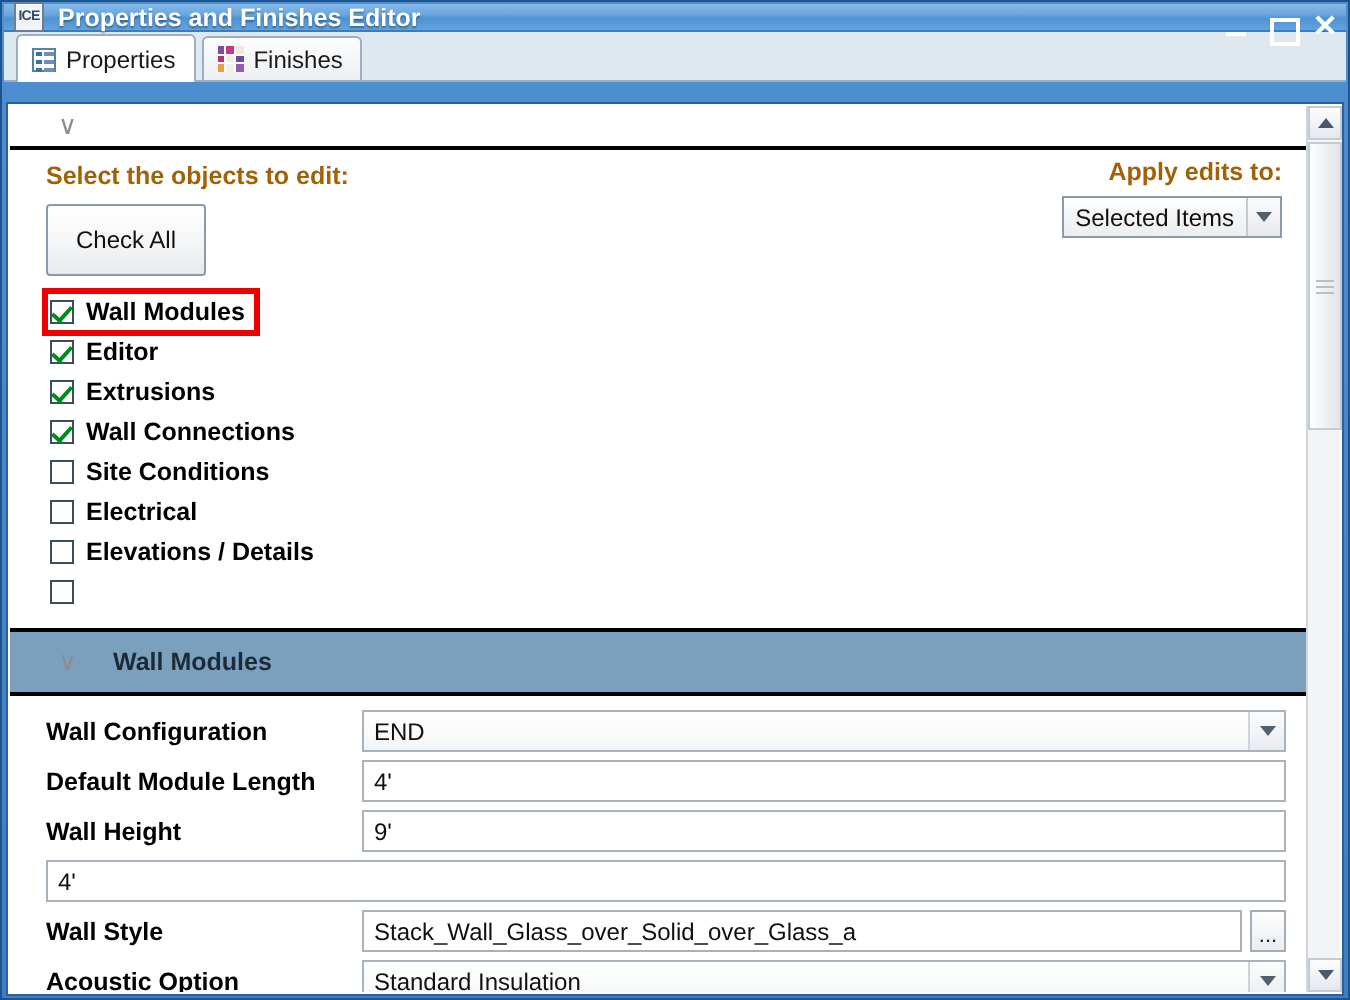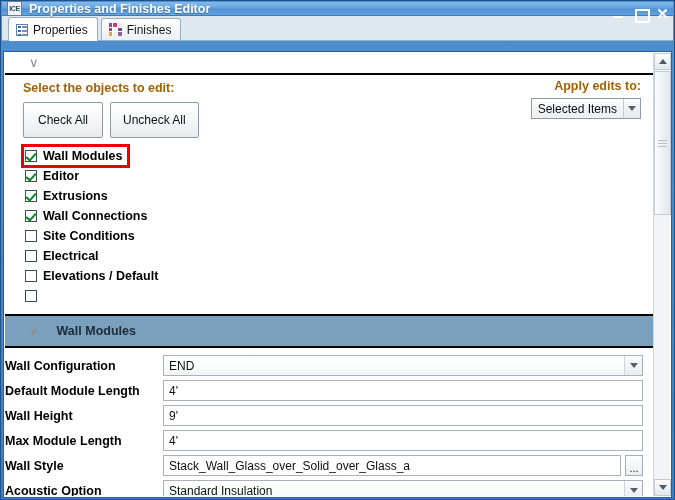--- a/index.html
+++ b/index.html
@@ -301,20 +301,21 @@
     font-weight: bold;
     color: #1d2b38;
   }
 
   
   #form { padding-top: 5px; }
   .frow {
     display: flex;
     align-items: center;
     height: 25px;
+    padding-left: 18px;
     padding-right: 10px;
   }
   .fname {
     width: 158px;
     flex: 0 0 158px;
     font-size: 12.5px;
     font-weight: bold;
     color: #000000;
     white-space: nowrap;
   }
@@ -472,21 +473,20 @@
           <div class="combo">
             <span class="cval">Selected Items</span>
             <span class="carr">
                 <i class="tri-d"></i>
               </span>
           </div>
         </div>
 
         <div id="btnrow">
           <div class="btn">Check All</div>
-          <div class="btn">Uncheck All</div>
         </div>
 
         <div id="checklist">
             <div class="chk-row marked">
               <span class="cbox on"></span>
               <span class="chk-lbl">Wall Modules</span>
             </div>
             <div class="chk-row">
               <span class="cbox on"></span>
               <span class="chk-lbl">Editor</span>
@@ -502,21 +502,21 @@
             <div class="chk-row">
               <span class="cbox"></span>
               <span class="chk-lbl">Site Conditions</span>
             </div>
             <div class="chk-row">
               <span class="cbox"></span>
               <span class="chk-lbl">Electrical</span>
             </div>
             <div class="chk-row">
               <span class="cbox"></span>
-              <span class="chk-lbl">Elevations / Default</span>
+              <span class="chk-lbl">Elevations / Details</span>
             </div>
             <div class="chk-row">
               <span class="cbox"></span>
             </div>
           </div>
       </div>
 
       <div id="sectionhdr" style="background:#7ba0be;">
         <span class="chev">∨</span>
         <span class="sec-title">Wall Modules</span>
@@ -540,21 +540,20 @@
               <div class="txtbox">4'</div>
             </div>
           </div>
           <div class="frow">
             <div class="fname">Wall Height</div>
             <div class="fctl">
               <div class="txtbox">9'</div>
             </div>
           </div>
           <div class="frow">
-            <div class="fname">Max Module Length</div>
             <div class="fctl">
               <div class="txtbox">4'</div>
             </div>
           </div>
           <div class="frow">
             <div class="fname">Wall Style</div>
             <div class="fctl">
               <div class="txtbox">Stack_Wall_Glass_over_Solid_over_Glass_a</div>
               <div class="ellipsis-btn">...</div>
             </div>

